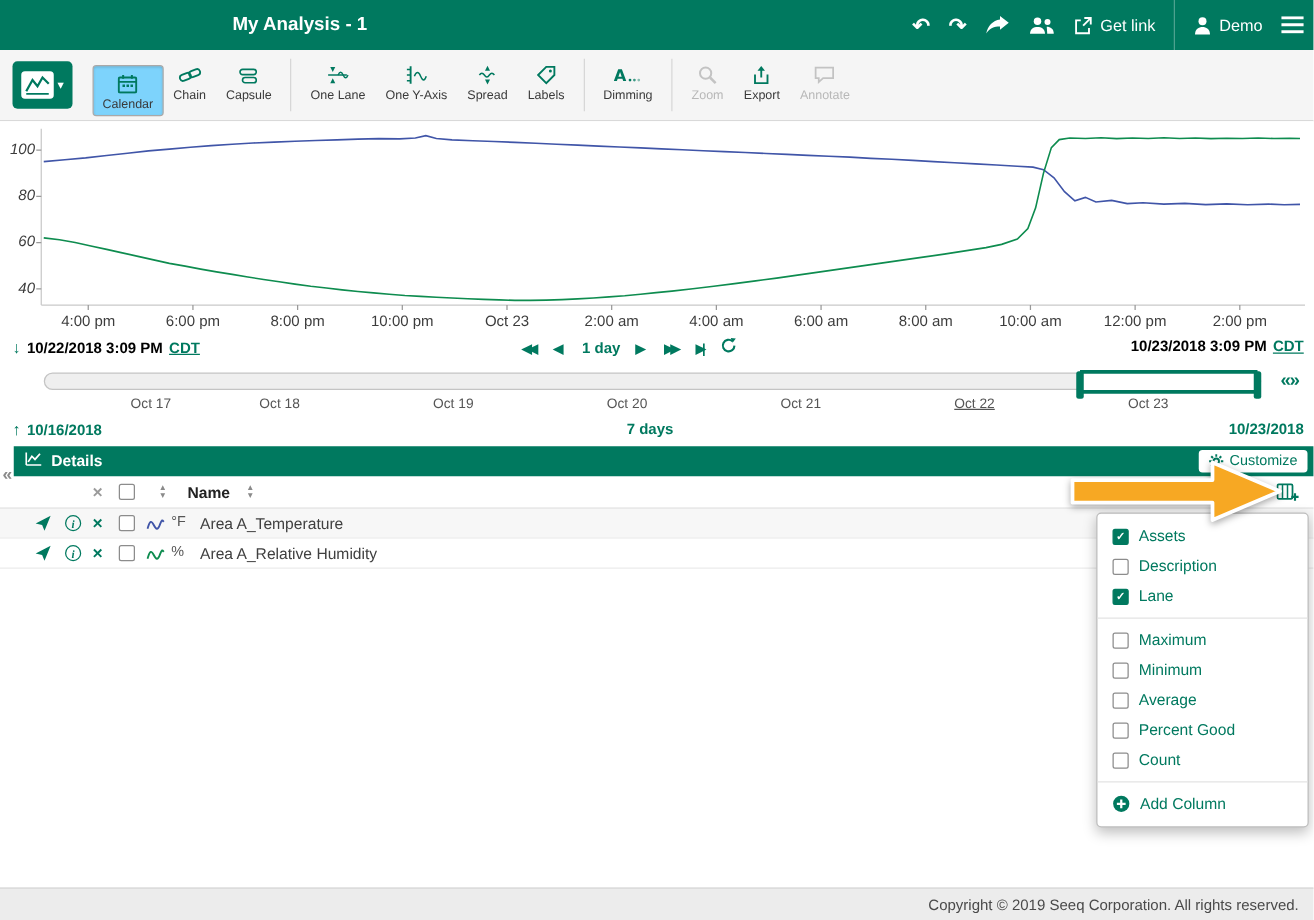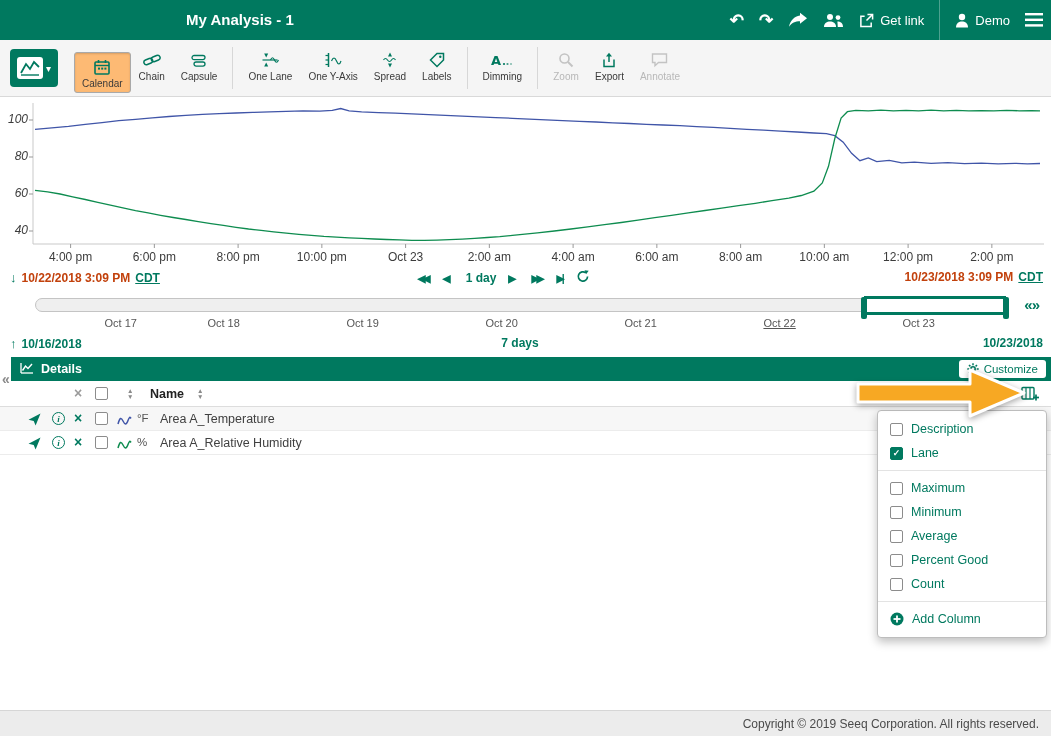--- a/index.html
+++ b/index.html
@@ -16,38 +16,38 @@
   .getlink, .userbtn { display:inline-flex; align-items:center; gap:6px; color:#fff; font-size:13px; cursor:pointer; }
   .vsep { width:1px; height:40px; background:rgba(255,255,255,.3); }
 
   
   .toolbar { position:absolute; top:40px; left:0; width:100%; height:57px; background:#f5f5f5; border-bottom:1px solid #d9d9d9; display:flex; align-items:flex-start; padding-left:10px; }
   .trend-btn { margin-top:9px; width:48px; height:38px; background:var(--teal); border:none; border-radius:4px; display:inline-flex; align-items:center; justify-content:center; gap:3px; margin-right:16px; cursor:pointer; }
   .trend-chip { background:#fff; border-radius:3px; padding:2px 2px; display:inline-flex; }
   .trend-btn .chev { color:#fff; font-size:10px; }
   .tbtn { display:inline-flex; flex-direction:column; align-items:center; gap:3px; padding:5px 7px 3px; margin-top:5px; border:1px solid transparent; border-radius:3px; font-size:10px; color:#3a3a3a; min-width:42px; cursor:pointer; }
   .tbtn .ic { color:var(--teal); height:17px; display:inline-flex; align-items:flex-end; }
-  .tbtn.active { background:#fdba74; border-color:#a9a9a9; box-shadow:inset 0 1px 2px rgba(0,0,0,.15);margin-top:12px; }
+  .tbtn.active { background:#7dd3fc; border-color:#a9a9a9; box-shadow:inset 0 1px 2px rgba(0,0,0,.15);margin-top:12px; }
   .tbtn.disabled { color:#b8b8b8; cursor:default; }
   .tbtn.disabled .ic { color:#c3c3c3; }
   .tsep { width:1px; height:42px; background:#d7d7d7; margin:7px 7px 0; }
 
   
   .chart-area { position:absolute; top:97px; left:0; width:1051px; height:152px; background:#fff; }
   #y-ticks .y-tick { position:absolute; width:26px; text-align:right; font-size:12px; color:#3c3c3c;font-style:italic; }
   #x-ticks { position:absolute; top:250px; left:0; width:1051px; height:16px; }
   .x-tick { position:absolute; transform:translateX(-50%); font-size:12px; color:#3c3c3c; white-space:nowrap; }
 
   
   .navrow { position:absolute; top:269px; left:0; width:1051px; height:20px; font-size:12px; }
   .nav-left { position:absolute; left:10px; top:1px; display:flex; gap:5px; align-items:center; }
   .nav-center { position:absolute; left:505px; transform:translateX(-50%); top:1px; display:flex; gap:12px; align-items:center; }
   .nav-right { position:absolute; right:8px; top:1px; display:flex; gap:5px; align-items:center; }
   .teal { color:var(--teal); }
-  .navdate { font-weight:bold; color:#c2410c; }
+  .navdate { font-weight:bold; color:#000000; }
   .tz { color:var(--teal); text-decoration:underline; font-weight:bold; cursor:pointer; }
   .step-icon { color:var(--teal); font-size:10.5px; font-weight:bold; cursor:pointer; letter-spacing:-3px; padding-right:3px; }
   .step-icon.single { letter-spacing:0; }
   .steplabel { color:var(--teal); font-weight:bold; font-size:12px; cursor:pointer; }
   .nav-arrow { font-size:13px; font-weight:bold; cursor:pointer; }
 
   
   .timeline { position:absolute; top:295px; left:0; width:1051px; height:22px; }
   .track { position:absolute; left:35px; right:42px; top:3px; height:14px; background:#efefef; border:1px solid #c4c4c4; border-radius:8px; }
   .selection { position:absolute; top:-3.5px; height:19px; background:#fff; border-top:3px solid var(--teal); border-bottom:3px solid var(--teal); }
@@ -468,20 +468,24 @@
       <svg class="sig-icon" width="15" height="12" viewBox="0 0 15 12">
           <path d="M1 9 C3 2 4.2 2.4 6 6 S9.2 10.5 11 5.5 13.2 2.5 14 3.5" fill="none" stroke="#0E8C4F" stroke-width="1.5"></path>
         </svg>
     </span>
     <span class="cell unit" style="left:137px; top:5px;">%</span>
     <span class="cell sname" style="left:160px; top:5px;">Area A_Relative Humidity</span>
   </div>
 
   <div class="colmenu">
     <div class="mi">
+        <span class="cb checked"></span>
+        <span>Assets</span>
+      </div>
+    <div class="mi">
         <span class="cb"></span>
         <span>Description</span>
       </div>
     <div class="mi">
         <span class="cb checked"></span>
         <span>Lane</span>
       </div>
     <div class="mdiv"></div>
     <div class="mi">
         <span class="cb"></span>

